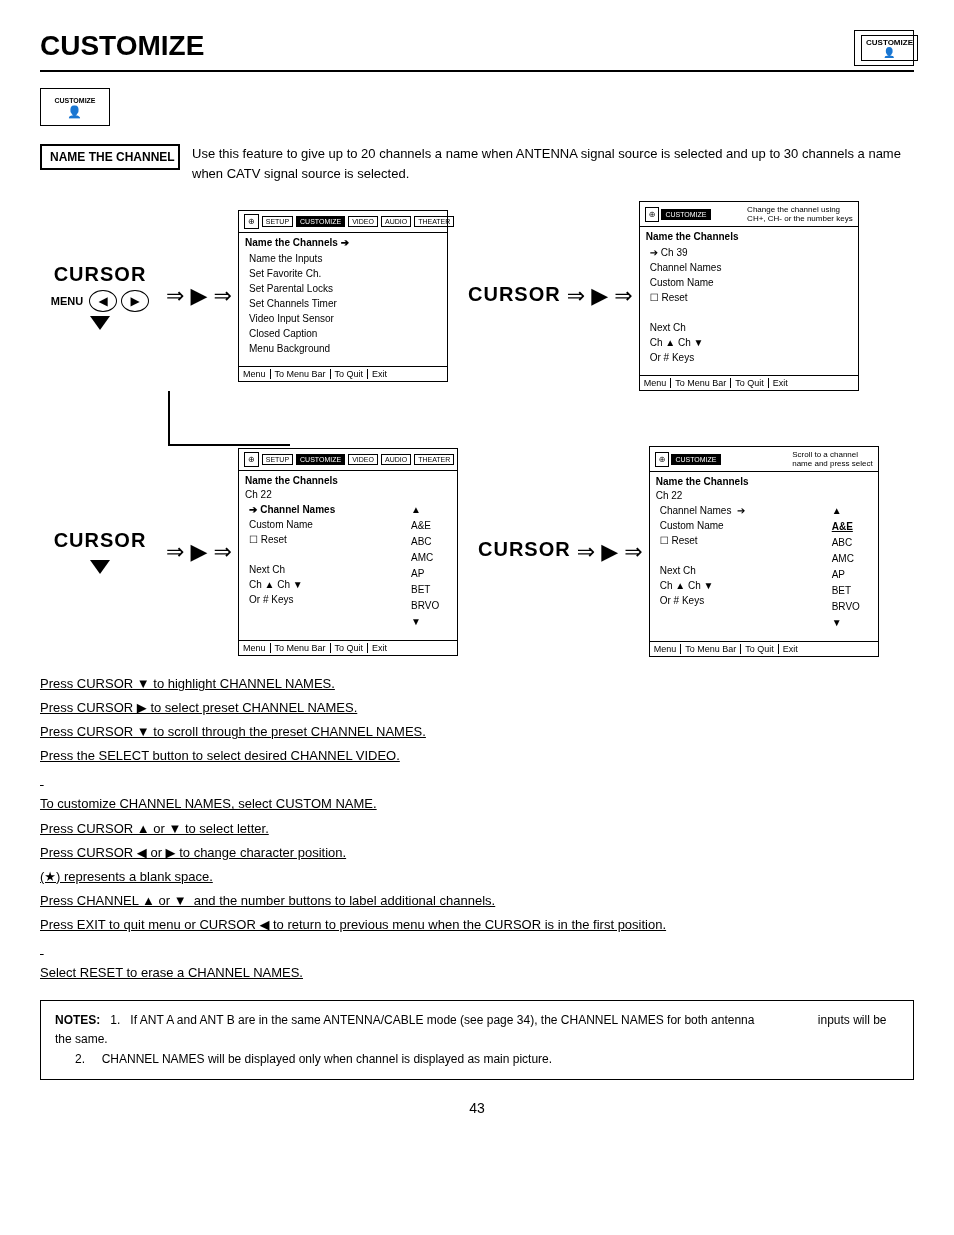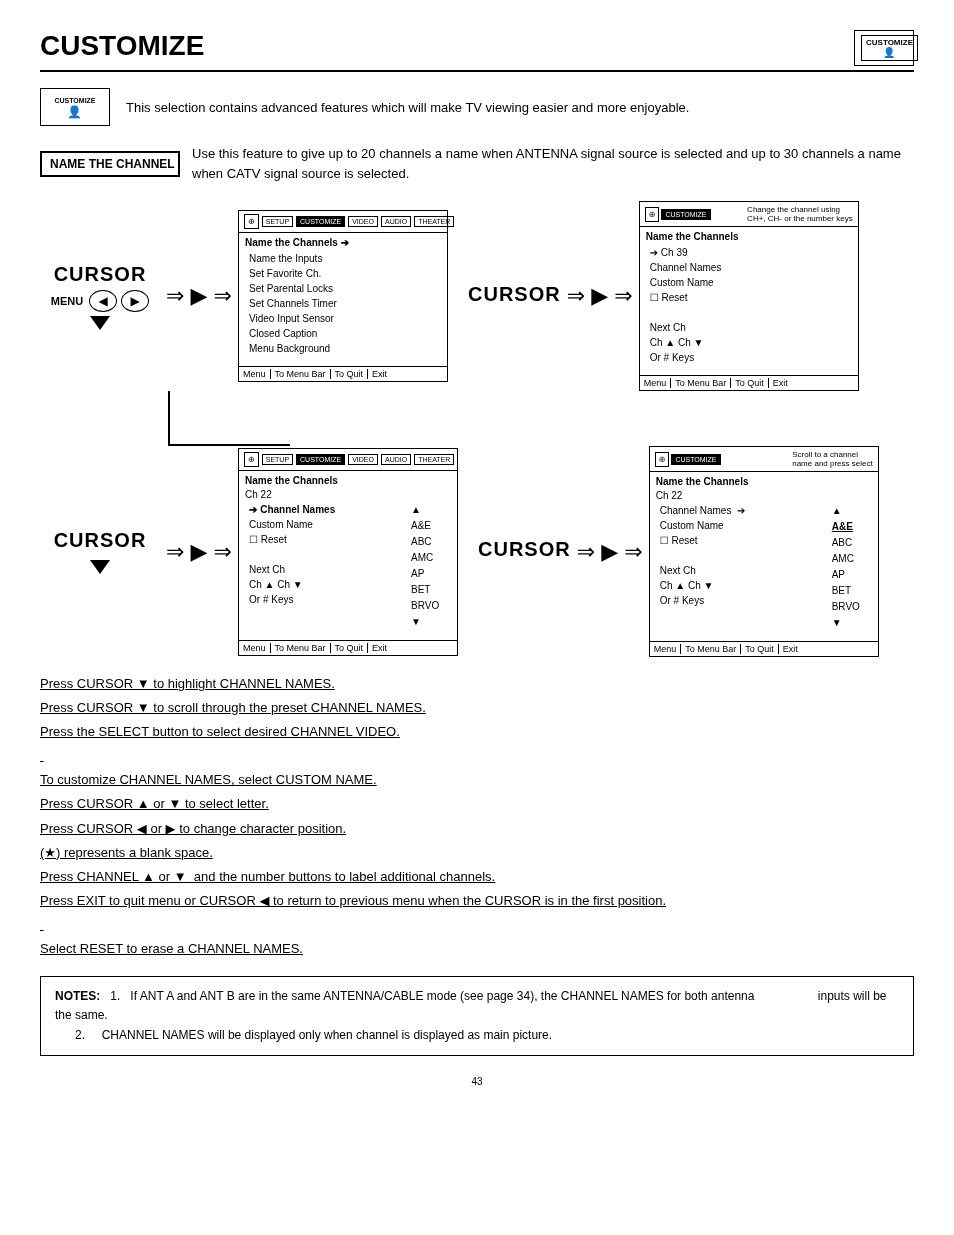--- a/index.html
+++ b/index.html
@@ -41,21 +41,21 @@
       border: 1px solid #000;
       padding: 6px 8px;
       font-size: 9px;
       text-align: center;
       min-width: 70px;
     }
     .intro-text { font-size: 13px; }
     
     .name-channel-row {
       display: flex;
-      align-items: center;
+      align-items: flex-start;
       gap: 12px;
       margin-bottom: 18px;
     }
     .name-channel-label {
       border: 2px solid #000;
       font-weight: bold;
       font-size: 12px;
       padding: 4px 8px;
       white-space: nowrap;
       min-width: 140px;
@@ -185,21 +185,21 @@
       border: 1px solid #000;
       padding: 10px 14px;
       font-size: 12px;
       line-height: 1.6;
       margin-top: 10px;
     }
     .notes-label { font-weight: bold; }
     
     .page-number {
       text-align: center;
-      font-size: 10px;
+      font-size: 14px;
       margin-top: 20px;
     }
     
     .small-customize-icon {
       font-size: 8px;
       border: 1px solid #000;
       padding: 2px 3px;
       white-space: nowrap;
     }
     .checkbox-item::before {
@@ -224,21 +224,20 @@
       <span style="font-size:10px;">👤</span>
     </div>
   </div>
 </div>
 
 <div class="intro-row">
   <div class="customize-icon-box">
     <span style="font-size:7px;font-weight:bold;">CUSTOMIZE</span><br>
     <span style="font-size:12px;">👤</span>
   </div>
-  <div class="intro-text">This selection contains advanced features which will make TV viewing easier and more enjoyable.</div>
 </div>
 
 <div class="name-channel-row">
   <div class="name-channel-label">NAME THE CHANNEL</div>
   <div class="name-channel-desc">Use this feature to give up to 20 channels a name when ANTENNA signal source is selected and up to 30 channels a name when CATV signal source is selected.</div>
 </div>
 
 <div class="diagrams-section">
   <div class="diagrams-row">
 
@@ -426,20 +425,21 @@
         <span>To Menu Bar</span>
         <span>To Quit</span>
         <span>Exit</span>
       </div>
     </div>
   </div>
 </div>
 
 <div class="instructions">
   <p>Press CURSOR ▼ to highlight CHANNEL NAMES.</p>
+  <p>Press CURSOR ▶ to select preset CHANNEL NAMES.</p>
   <p>Press CURSOR ▼ to scroll through the preset CHANNEL NAMES.</p>
   <p>Press the SELECT button to select desired CHANNEL VIDEO.</p>
   <p>&nbsp;</p>
   <p>To customize CHANNEL NAMES, select CUSTOM NAME.</p>
   <p>Press CURSOR ▲ or ▼ to select letter.</p>
   <p>Press CURSOR ◀ or ▶ to change character position.</p>
   <p>(★) represents a blank space.</p>
   <p>Press CHANNEL ▲ or ▼ &nbsp;and the number buttons to label additional channels.</p>
   <p>Press EXIT to quit menu or CURSOR ◀ to return to previous menu when the CURSOR is in the first position.</p>
   <p>&nbsp;</p>

